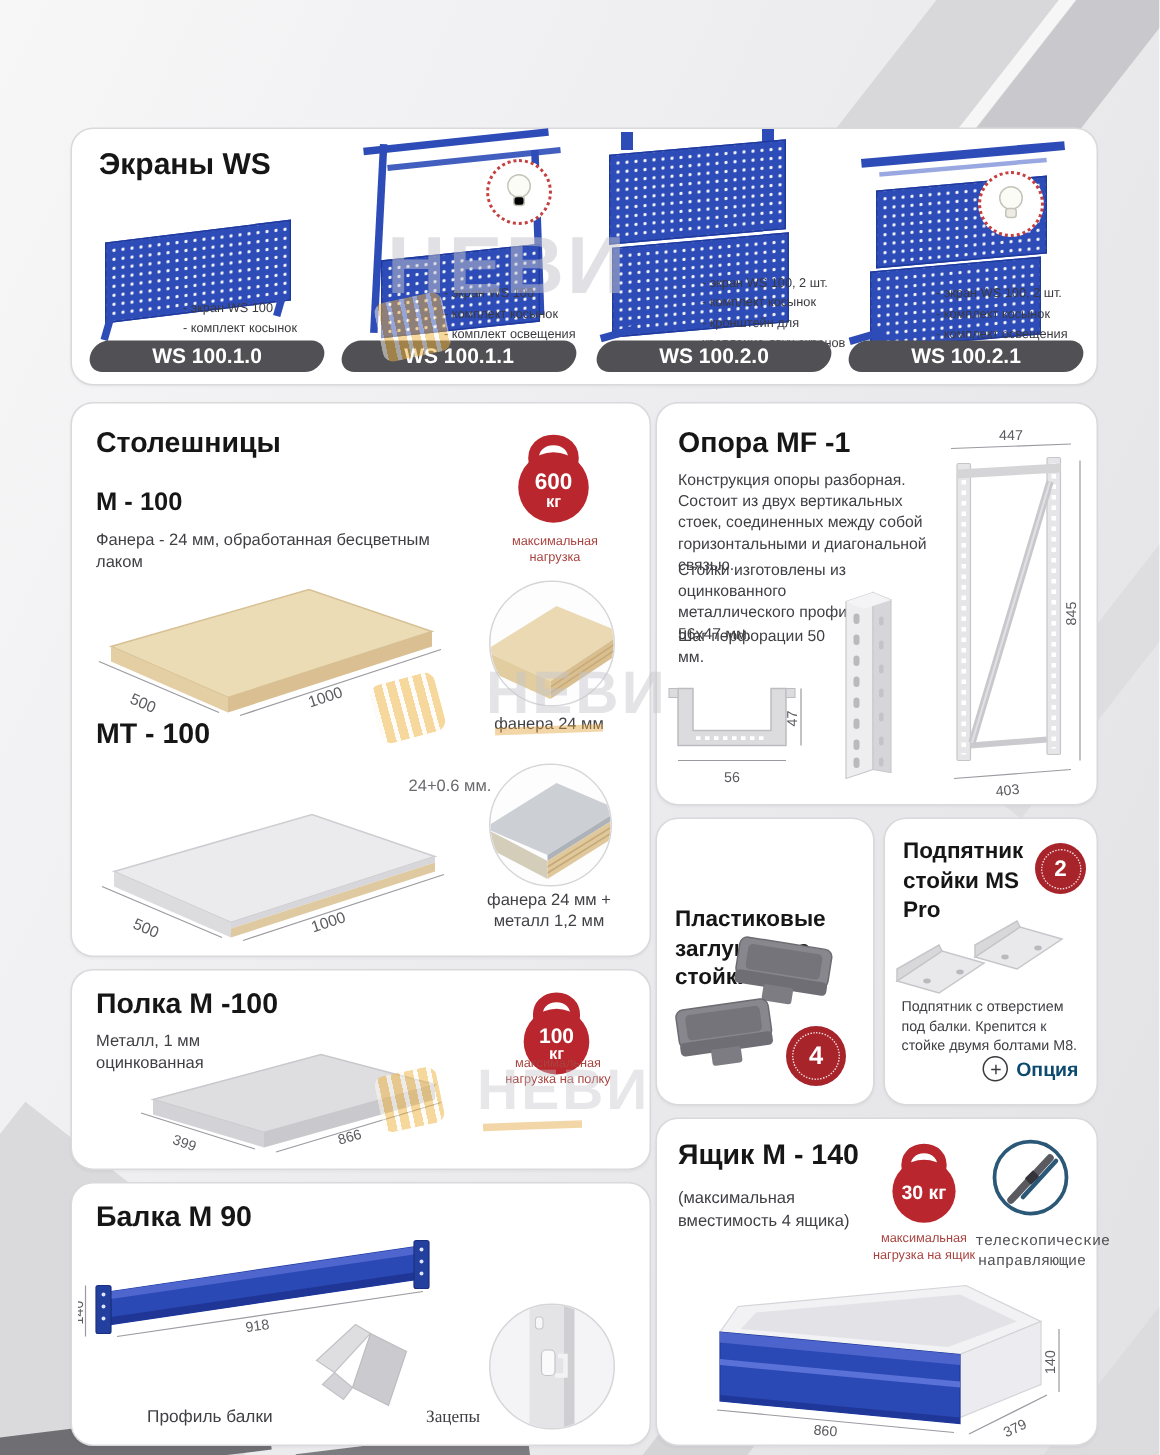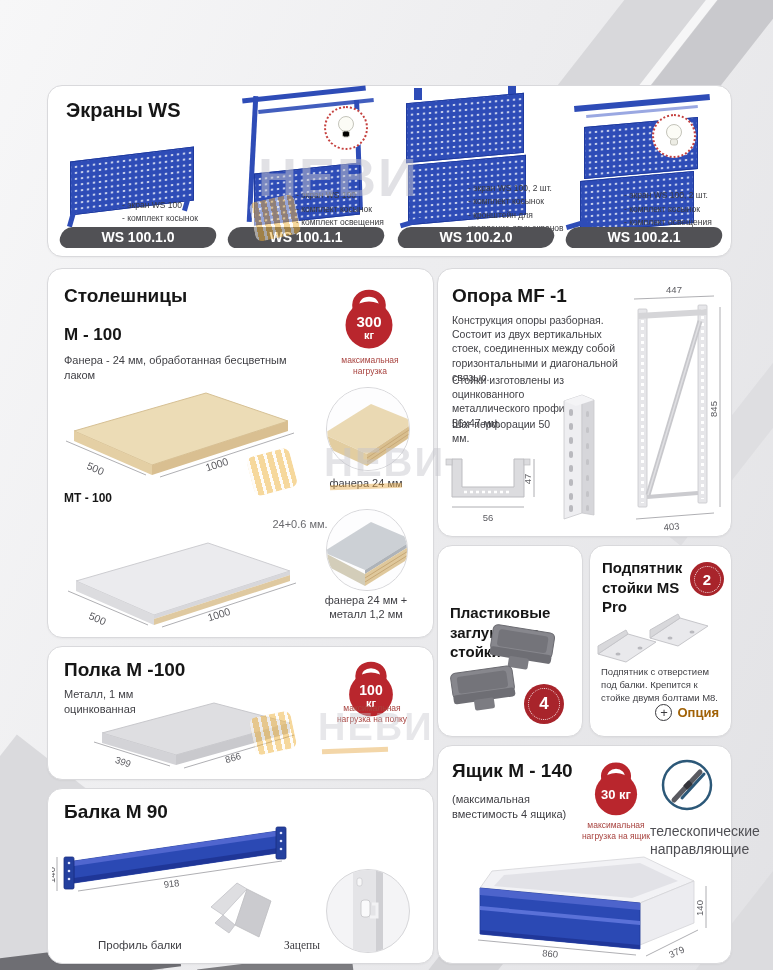--- a/index.html
+++ b/index.html
@@ -35,26 +35,26 @@
               font-weight:bold; display:flex; align-items:center; justify-content:center; }
   .circle { position:absolute; border-radius:50%; overflow:hidden; background:#f4f4f6;
             border:1px solid #d6d6d9; }
   .dim { font-family:"Liberation Sans",sans-serif; font-size:10.5px; fill:#5b5b60; text-anchor:middle; }
   .dim.s { font-size:9.5px; }
   .wm { position:absolute; z-index:3; pointer-events:none; font-weight:bold; color:#c5c5cc;
         letter-spacing:2px; }
   .wm-icon { position:absolute; z-index:3; pointer-events:none; background:#efb23c; border-radius:7px;
              opacity:.5; background-image:repeating-linear-gradient(90deg, rgba(255,255,255,.95) 0 3px, transparent 3px 9px); }
   .wm-line { position:absolute; z-index:3; pointer-events:none; background:#e5a33f; opacity:.45; height:5px; }
-  .tele-cap { position:absolute; font-size:14px; color:#4f4f54; text-align:right; line-height:1.3; }
+  .tele-cap { position:absolute; font-size:10px; color:#4f4f54; text-align:center; line-height:1.3;font-family:Liberation Mono, monospace; }
   .option { position:absolute; display:flex; align-items:center; gap:5px; }
   .plus-circle { width:17px; height:17px; border:1.6px solid #3a3a3e; border-radius:50%;
                  display:flex; align-items:center; justify-content:center; font-size:13px;
                  color:#3a3a3e; line-height:1; box-sizing:border-box; }
-  .option-label { font-weight:bold; font-size:13px; color:#a16207; }
+  .option-label { font-weight:bold; font-size:13px; color:#0c4a6e; }
   #header-title { position:absolute; top:22px; right:42px; font-size:22px; font-weight:bold;
                   color:#1b1b1b; z-index:2; }
   #header-title .accent { color:#b9252c; margin-left:6px; }
 </style>
 </head>
 <body>
 
 <div id="page">
 
   <div class="stripe" style="left:598px;top:-120px;width:95px;height:340px;transform:rotate(38deg);background:#d8d8db;"></div>
@@ -164,21 +164,21 @@
 
   <div class="card" style="left:47px;top:268px;width:385px;height:368px;">
     <div class="t1" style="left:16px;top:16px;font-size:19px;">Столешницы</div>
 
     <div class="kb" style="left:292px;top:14px;width:58px;height:68px;">
       <svg width="58" height="68" viewBox="0 0 58 68">
         <path d="M16,26 C12,5 46,5 42,26" fill="none" stroke="#b9262d" stroke-width="7" stroke-linecap="round"></path>
         <circle cx="29" cy="42" r="23.5" fill="#b9262d"></circle>
       </svg>
       <div class="kb-txt">
-          <div class="kb-v">300</div>
+          <div class="kb-v">600</div>
           <div class="kb-u">кг</div>
         </div>
     </div>
     <div class="kb-cap" style="left:284px;top:86px;width:76px;">максимальная нагрузка</div>
 
     <div class="t1" style="left:16px;top:56px;font-size:17px;">М - 100</div>
     <div class="txt" style="left:16px;top:84px;width:225px;font-size:11px;line-height:1.35;">Фанера - 24 мм, обработанная бесцветным лаком</div>
 
     <svg class="abs" style="left:10px;top:112px;" width="240" height="102" viewBox="0 0 240 102">
       <polygon points="16,50 148,12 230,40 94,84" fill="#ecdcb6" stroke="#d6c094" stroke-width="1"></polygon>
@@ -195,21 +195,21 @@
         <rect width="82" height="82" fill="#fdfdfe"></rect>
         <polygon points="-4,46 44,16 88,34 40,66" fill="#ead9b3"></polygon>
         <polygon points="40,66 88,34 88,46 40,78" fill="#d9bf8f"></polygon>
         <line x1="40" y1="70" x2="88" y2="38" stroke="#c7a877" stroke-width="1"></line>
         <line x1="40" y1="74" x2="88" y2="42" stroke="#c7a877" stroke-width="1"></line>
         <polygon points="-4,46 40,66 40,78 -4,58" fill="#e2cda0"></polygon>
       </svg>
     </div>
     <div class="txt" style="left:262px;top:208px;width:112px;font-size:11px;text-align:center;">фанера 24 мм</div>
 
-    <div class="t1" style="left:16px;top:210px;font-size:12px;margin-top:12px;">МТ - 100</div>
+    <div class="t1" style="left:16px;top:210px;font-size:19px;">МТ - 100</div>
     <div class="txt" style="left:222px;top:248px;width:60px;font-size:11px;color:#6a6a6e;text-align:center;line-height:1.3;">24+0.6 мм.</div>
 
     <svg class="abs" style="left:12px;top:262px;" width="240" height="102" viewBox="0 0 240 102">
       <polygon points="16,50 148,12 230,40 94,84" fill="#ebebee" stroke="#cdcdd1" stroke-width="1"></polygon>
       <polygon points="94,84 230,40 230,44 94,88" fill="#d7d7db"></polygon>
       <polygon points="94,88 230,44 230,50 94,94" fill="#dfc9a0"></polygon>
       <polygon points="16,50 94,84 94,94 16,60" fill="#dcdcdf"></polygon>
       <line x1="8" y1="60" x2="88" y2="94" stroke="#9a9aa0" stroke-width="0.8"></line>
       <text class="dim" x="36" y="91" transform="rotate(23 36 91)">500</text>
       <line x1="102" y1="96" x2="236" y2="52" stroke="#9a9aa0" stroke-width="0.8"></line>

